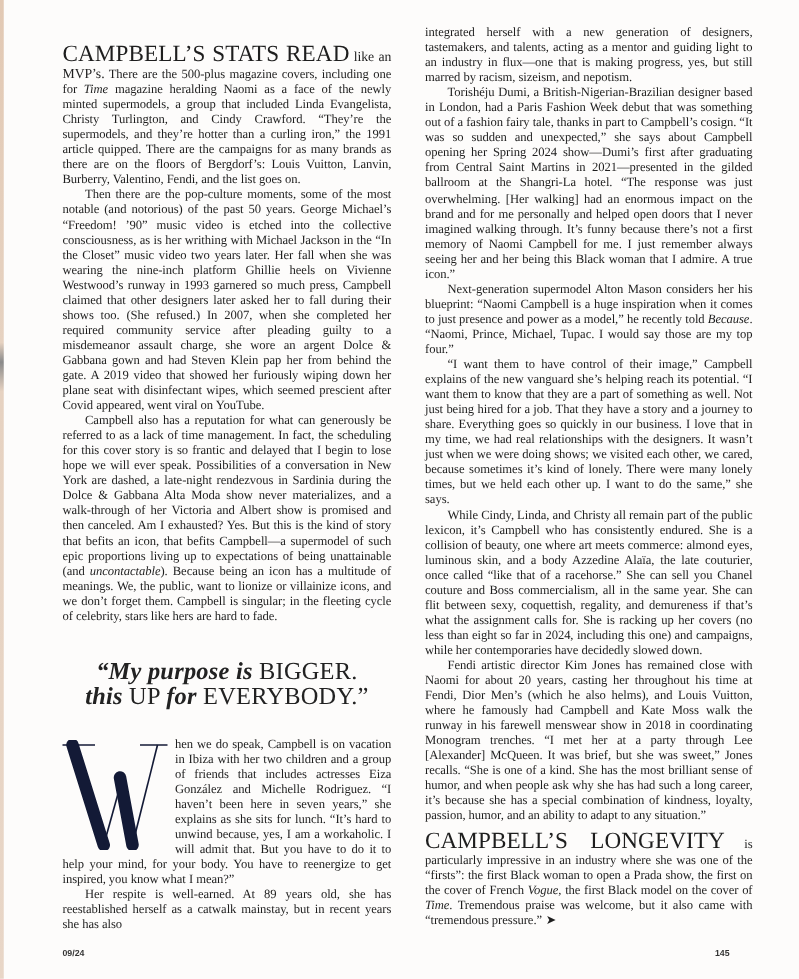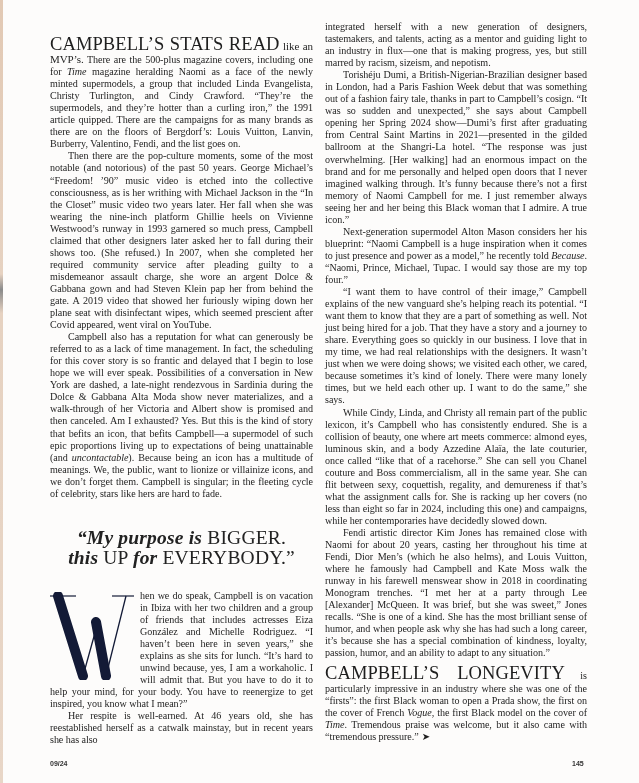--- a/index.html
+++ b/index.html
@@ -14,21 +14,21 @@
     position: absolute; left: 0; top: 0; width: 3px; height: 783px;
     background: linear-gradient(to bottom, #e2c9b4 0%, #e6d2c1 35%, #8a8a8a 37%, #e6d2c1 40%, #e8d6c7 100%);
   }
   .column {
     position: absolute; top: 36px;
     font-size: 10.1px; line-height: 12.05px;
     text-align: justify;
     letter-spacing: -0.05px;
   }
   .col-left { left: 50px; width: 263px; }
-  .col-right { left: 325px; width: 262px; top: 21px; }
+  .col-right { left: 340px; width: 262px; top: 21px; }
   .column p { margin: 0; text-indent: 18px; }
   .column p.noindent { text-indent: 0; }
   .lead-caps {
     font-size: 18.5px; letter-spacing: 0.1px; line-height: 17px;
     font-weight: normal;
   }
   .lead-rest { font-size: 11px; }
   .lead-block { text-indent: 0 !important; }
   em, .ital { }
   .pull-quote {
@@ -80,21 +80,21 @@
         <line x1="4" y1="4" x2="30" y2="4" stroke="#131a36" stroke-width="1.2"></line>
         <line x1="66" y1="4" x2="88" y2="4" stroke="#131a36" stroke-width="1.2"></line>
         <path d="M12 4 L37 84" stroke="#131a36" stroke-width="10" stroke-linecap="round" fill="none"></path>
         <path d="M37 84 L52 30" stroke="#131a36" stroke-width="1.3" fill="none"></path>
         <path d="M50 30 L60 84" stroke="#131a36" stroke-width="10" stroke-linecap="round" fill="none"></path>
         <path d="M60 84 L80 4" stroke="#131a36" stroke-width="1.3" fill="none"></path>
       </svg>
     </div>
     <p class="drop-first">hen we do speak, Campbell is on vacation in Ibiza with her two children and a group of friends that includes actresses Eiza González and Michelle Rodriguez. “I haven’t been here in seven years,” she explains as she sits for lunch. “It’s hard to unwind because, yes, I am a workaholic. I will admit that. But you have to do it to help your mind, for your body. You have to reenergize to get inspired, you know what I mean?”</p>
   </div>
-  <p>Her respite is well-earned. At 46 years old, she has reestablished herself as a catwalk mainstay, but in recent years she has also</p>
+  <p>Her respite is well-earned. At 89 years old, she has reestablished herself as a catwalk mainstay, but in recent years she has also</p>
 </div>
 
 <div class="column col-right">
   <p class="noindent">integrated herself with a new generation of designers, tastemakers, and talents, acting as a mentor and guiding light to an industry in flux—one that is making progress, yes, but still marred by racism, sizeism, and nepotism.</p>
   <p>Torishéju Dumi, a British-Nigerian-Brazilian designer based in London, had a Paris Fashion Week debut that was something out of a fashion fairy tale, thanks in part to Campbell’s cosign. “It was so sudden and unexpected,” she says about Campbell opening her Spring 2024 show—Dumi’s first after graduating from Central Saint Martins in 2021—presented in the gilded ballroom at the Shangri-La hotel. “The response was just overwhelming. [Her walking] had an enormous impact on the brand and for me personally and helped open doors that I never imagined walking through. It’s funny because there’s not a first memory of Naomi Campbell for me. I just remember always seeing her and her being this Black woman that I admire. A true icon.”</p>
   <p><span>Next-generation supermodel Alton Mason considers her his blueprint: “Naomi Campbell is a huge inspiration when it comes to just presence and power as a model,” he recently told </span><em>Because</em><span>. “Naomi, Prince, Michael, Tupac. I would say those are my top four.”</span></p>
   <p>“I want them to have control of their image,” Campbell explains of the new vanguard she’s helping reach its potential. “I want them to know that they are a part of something as well. Not just being hired for a job. That they have a story and a journey to share. Everything goes so quickly in our business. I love that in my time, we had real relationships with the designers. It wasn’t just when we were doing shows; we visited each other, we cared, because sometimes it’s kind of lonely. There were many lonely times, but we held each other up. I want to do the same,” she says.</p>
   <p>While Cindy, Linda, and Christy all remain part of the public lexicon, it’s Campbell who has consistently endured. She is a collision of beauty, one where art meets commerce: almond eyes, luminous skin, and a body Azzedine Alaïa, the late couturier, once called “like that of a racehorse.” She can sell you Chanel couture and Boss commercialism, all in the same year. She can flit between sexy, coquettish, regality, and demureness if that’s what the assignment calls for. She is racking up her covers (no less than eight so far in 2024, including this one) and campaigns, while her contemporaries have decidedly slowed down.</p>
   <p>Fendi artistic director Kim Jones has remained close with Naomi for about 20 years, casting her throughout his time at Fendi, Dior Men’s (which he also helms), and Louis Vuitton, where he famously had Campbell and Kate Moss walk the runway in his farewell menswear show in 2018 in coordinating Monogram trenches. “I met her at a party through Lee [Alexander] McQueen. It was brief, but she was sweet,” Jones recalls. “She is one of a kind. She has the most brilliant sense of humor, and when people ask why she has had such a long career, it’s because she has a special combination of kindness, loyalty, passion, humor, and an ability to adapt to any situation.”</p>
   <p class="lead-block noindent section-gap"><span class="lead-caps">CAMPBELL’S LONGEVITY</span><span> is particularly impressive in an industry where she was one of the “firsts”: the first Black woman to open a Prada show, the first on the cover of French </span><em>Vogue</em><span>, the first Black model on the cover of </span><em>Time</em><span>. Tremendous praise was welcome, but it also came with “tremendous pressure.”</span><span class="arrow">➤</span></p>

